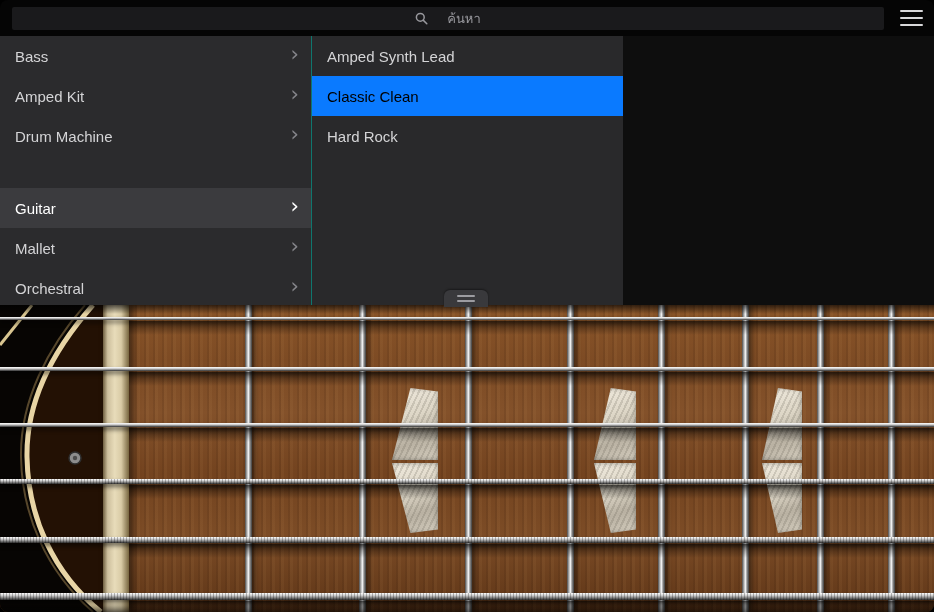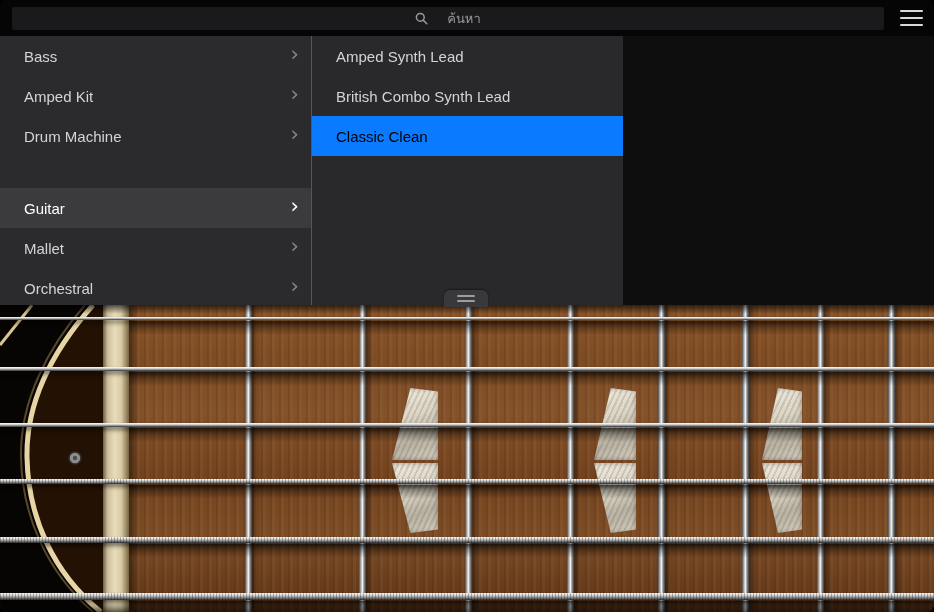--- a/index.html
+++ b/index.html
@@ -12,21 +12,21 @@
     display:flex;align-items:center;justify-content:center;gap:19px;cursor:text;}
   .search-field .ph{color:#98989d;font-size:13px;line-height:1;}
   .menu-btn{position:absolute;right:11px;top:10px;width:23px;height:16px;display:flex;flex-direction:column;justify-content:space-between;cursor:pointer;}
   .menu-btn i{display:block;height:2.4px;background:#d8d8da;border-radius:1px;}
 
   
   .browser{position:absolute;left:0;top:36px;width:623px;height:269px;display:flex;overflow:hidden;z-index:20;}
   .col{width:311px;overflow:hidden;}
   .col.categories{background:#2b2b2d;}
   .col.sounds{background:#29292b;border-left:1px solid #0f766e;}
-  .row{height:40px;display:flex;align-items:center;justify-content:space-between;padding:0 12px 0 24px;
+  .row{height:40px;display:flex;align-items:center;justify-content:space-between;padding:0 12px 0 15px;
     font-size:15px;color:#d4d4d6;cursor:pointer;}
   .categories .row.selected{background:#3b3b3e;color:#ffffff;margin-top:32px;}
   .row .chev{font-size:21px;line-height:1;color:#85858a;font-family:"DejaVu Sans",sans-serif;margin-top:-3px;}
   .categories .row.selected .chev{color:#ffffff;}
   .sounds .row.selected{background:#0a7aff;color:#000000;}
   .dim-right{position:absolute;left:623px;top:36px;width:311px;height:269px;background:#0e0e0e;z-index:10;}
 
   
   .handle{position:absolute;left:444px;top:290px;width:44px;height:17px;background:#39393c;border-radius:6px 6px 0 0;
     z-index:70;display:flex;flex-direction:column;align-items:center;justify-content:center;gap:3px;cursor:grab;
@@ -119,25 +119,25 @@
       <div class="row">
         <span>Piano</span>
         <span class="chev">›</span>
       </div>
     </div>
 
     <div class="col sounds">
       <div class="row">
         <span>Amped Synth Lead</span>
       </div>
-      <div class="row">
-        <span>British Combo Synth Lead</span>
-      </div>
       <div class="row selected">
         <span>Classic Clean</span>
+      </div>
+      <div class="row">
+        <span>Hard Rock</span>
       </div>
     </div>
   </div>
   <div class="dim-right"></div>
 
   <div class="fretboard">
     <div class="gbody">
       <svg width="103" height="307" viewBox="0 0 103 307">
         <rect width="103" height="307" fill="#070503"></rect>
         <path d="M 93 0 C 54 44, 26 96, 27 152 C 28 212, 53 268, 101 307 L 103 307 L 103 0 Z" fill="#231104"></path>

